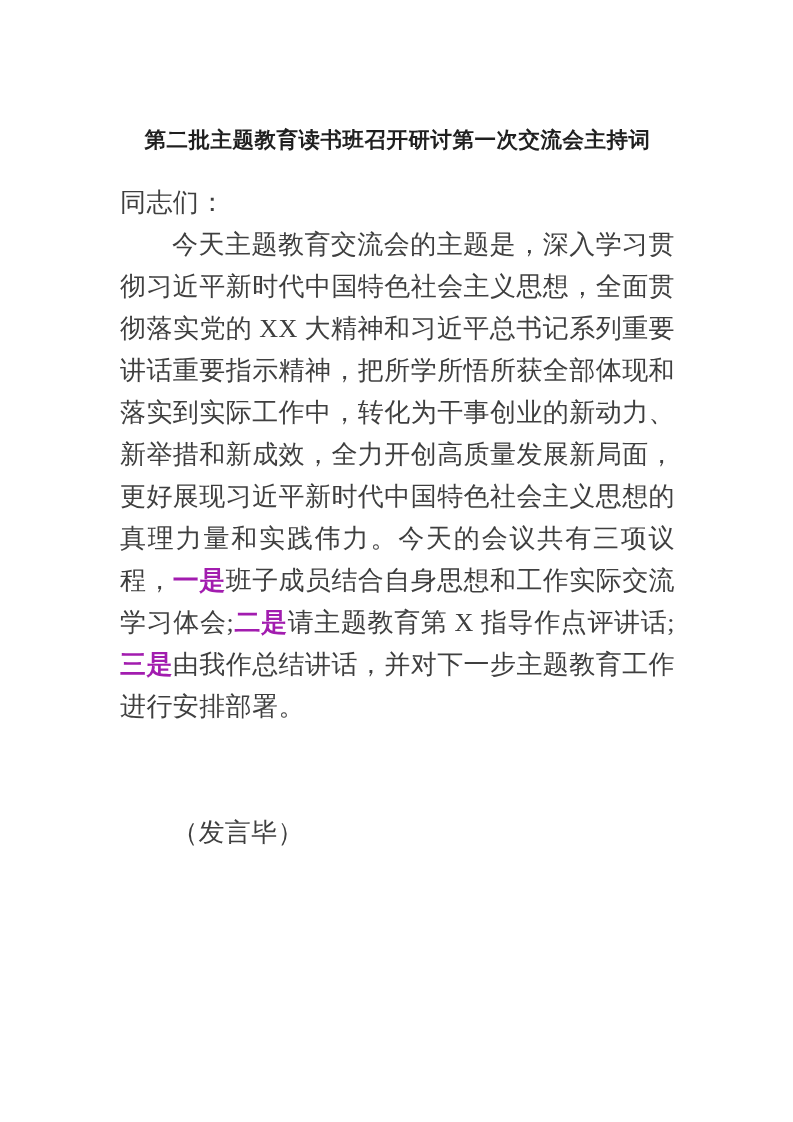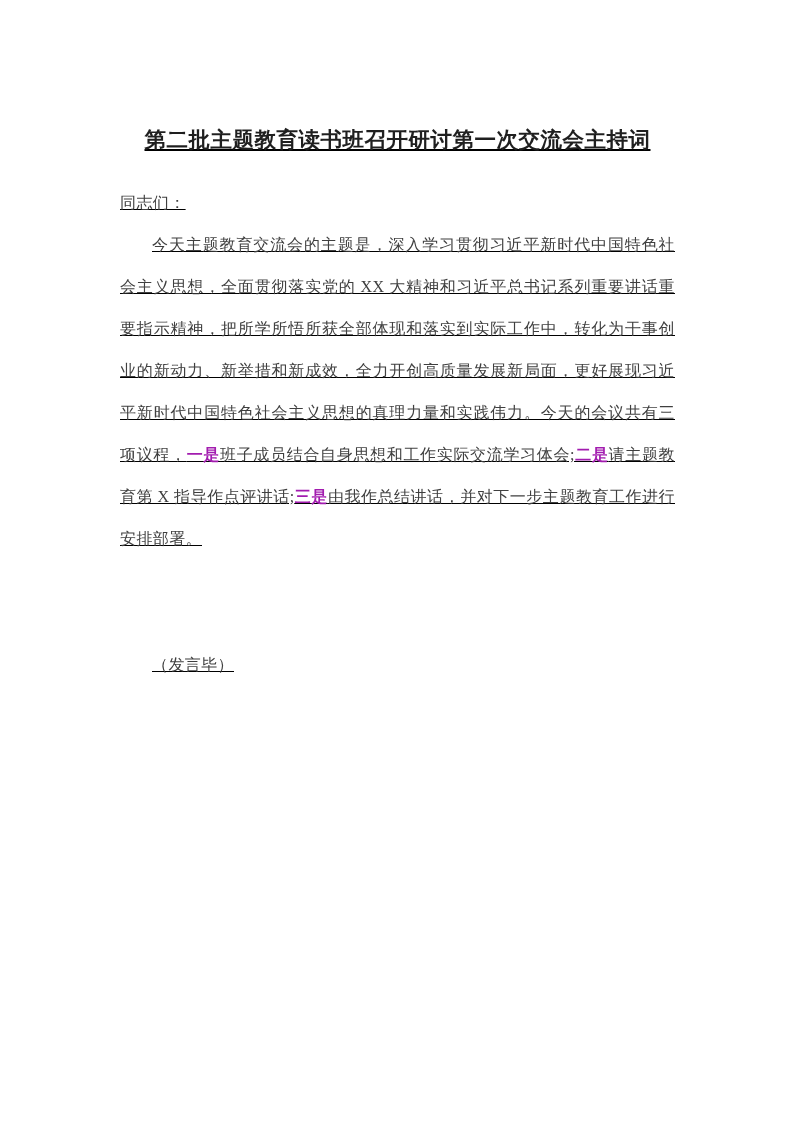--- a/index.html
+++ b/index.html
@@ -13,33 +13,32 @@
     width: 793px;
     height: 1122px;
     font-family: "Liberation Serif", "DejaVu Serif", serif;
     overflow: hidden;
   }
   .page {
     width: 793px;
     height: 1122px;
     background: var(--page-bg);
     padding: 118px 118px 0 120px;
-    text-decoration: underline;
   }
   .doc-title {
     font-size: 21.5px;
     line-height: 44px;
     font-weight: bold;
     text-align: center;
     color: var(--title-color);
     letter-spacing: 0.5px;
     margin-bottom: 20px;
   }
   .body-text p {
-    font-size: 16px;
+    font-size: 26px;
     line-height: 42px;
     color: var(--body-color);
     letter-spacing: 0.4px;
     text-align: justify;
     text-justify: inter-ideograph;
   }
   .body-text p.indent { text-indent: 2em; }
   .body-text p.blank { height: 42px; }
   .body-text span.b { font-weight: bold; color: #a21caf; }
   .greeting { text-indent: 0; }

